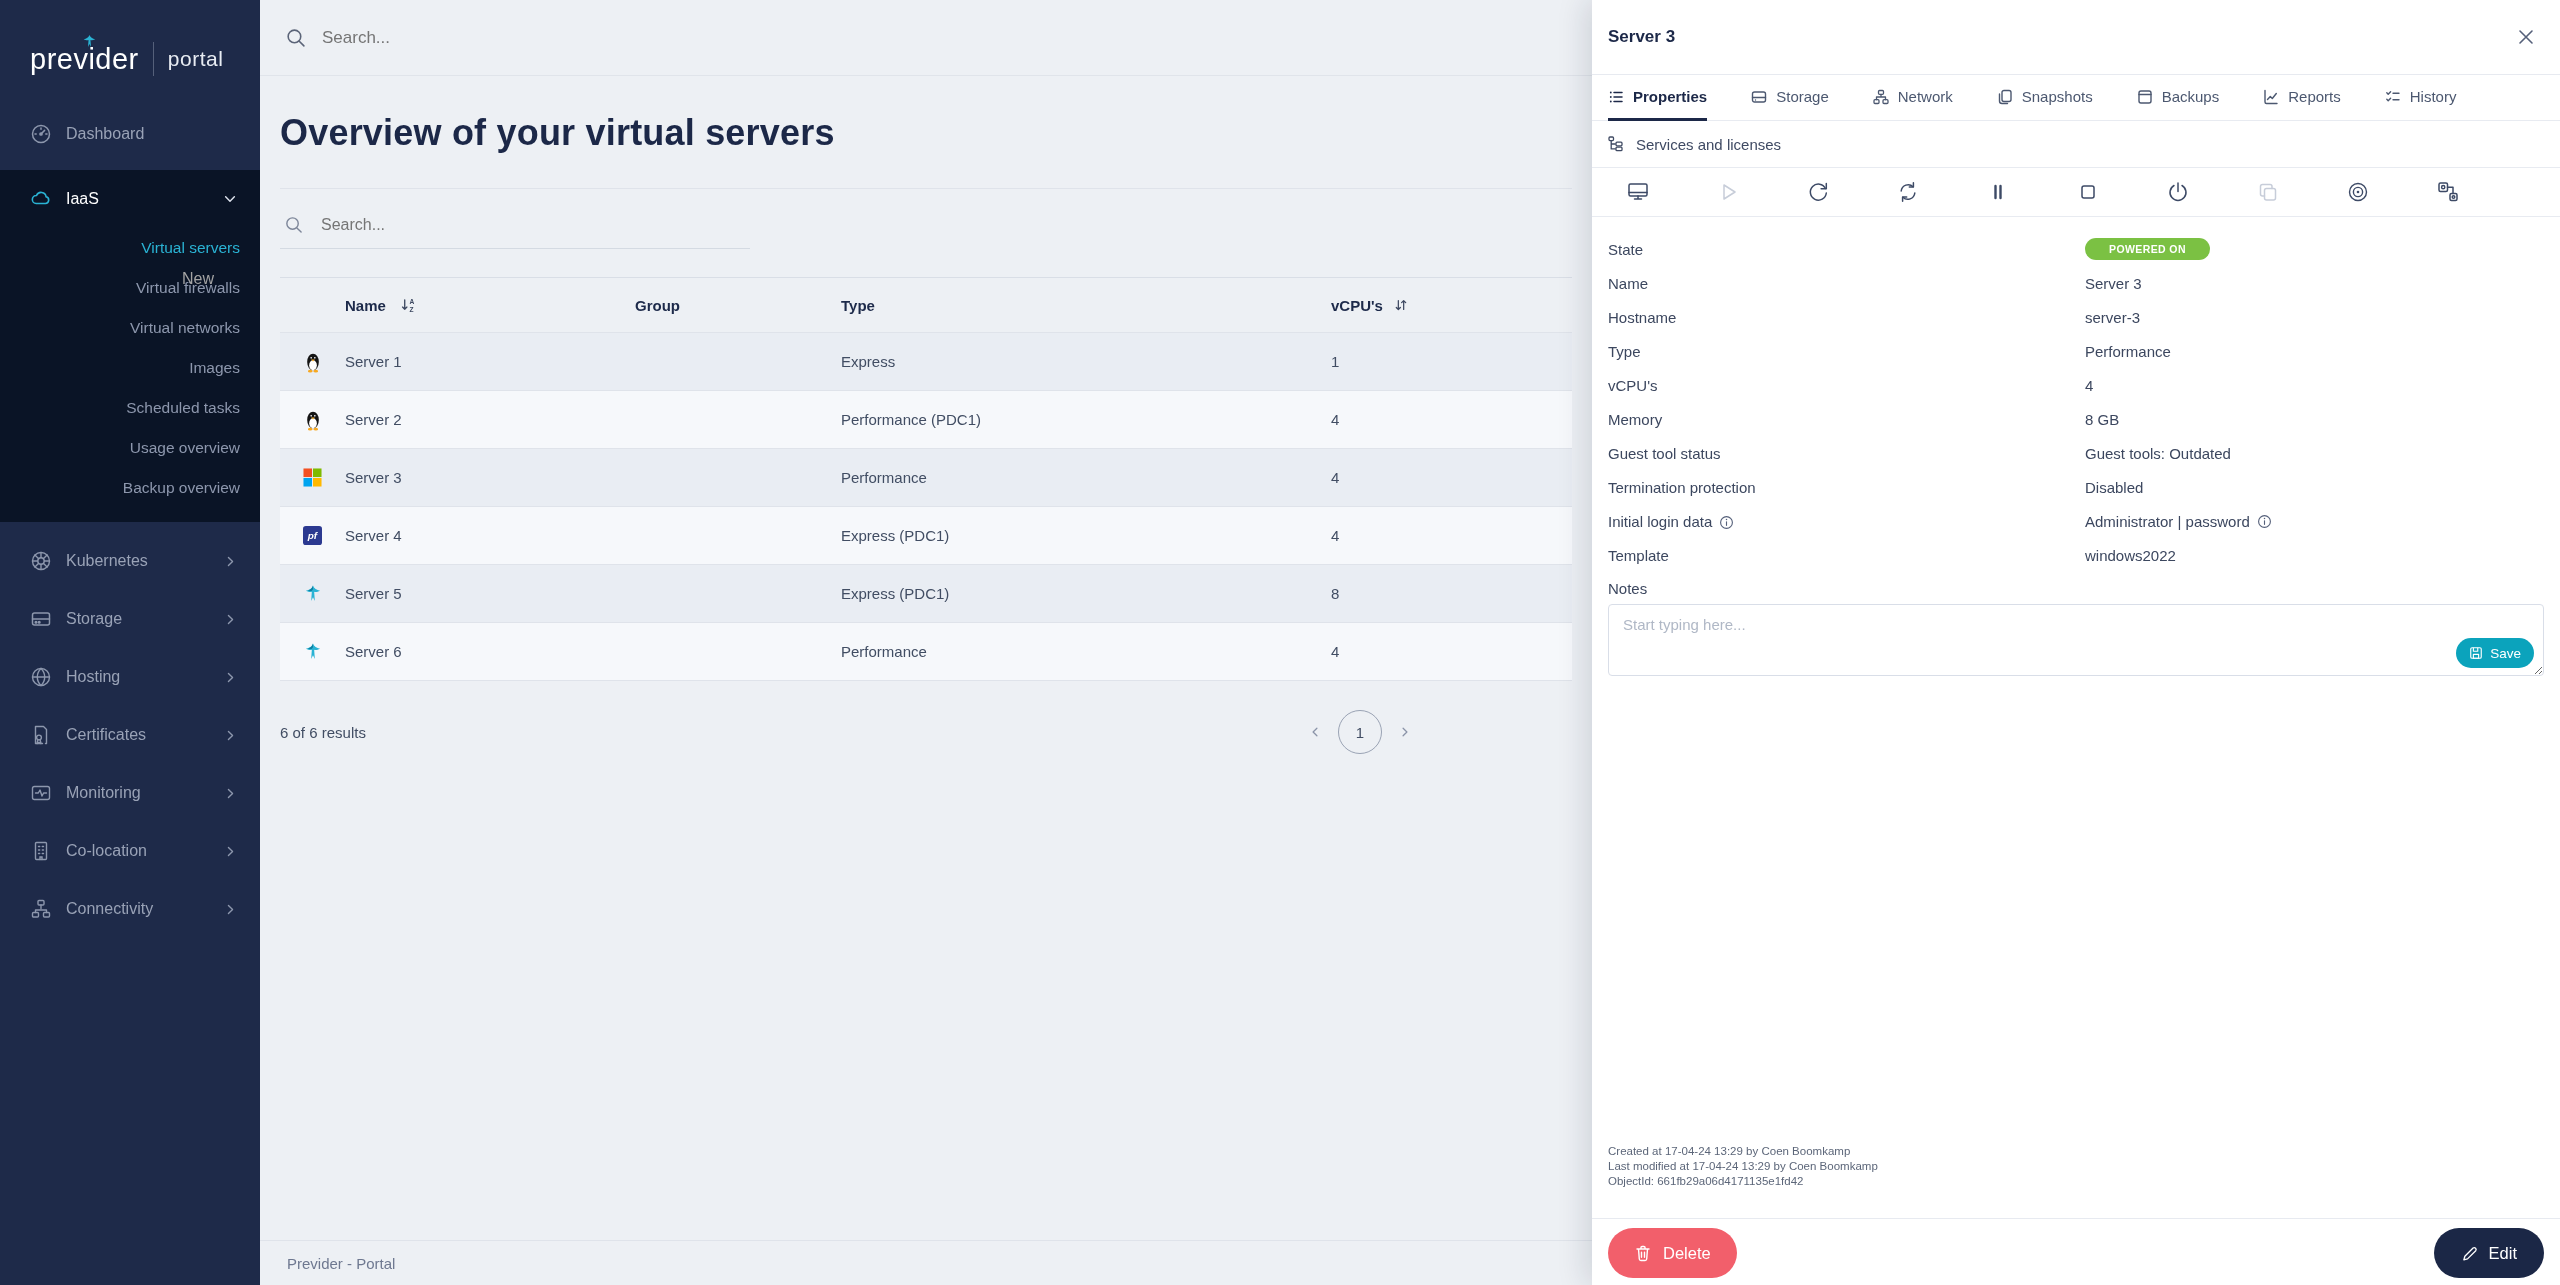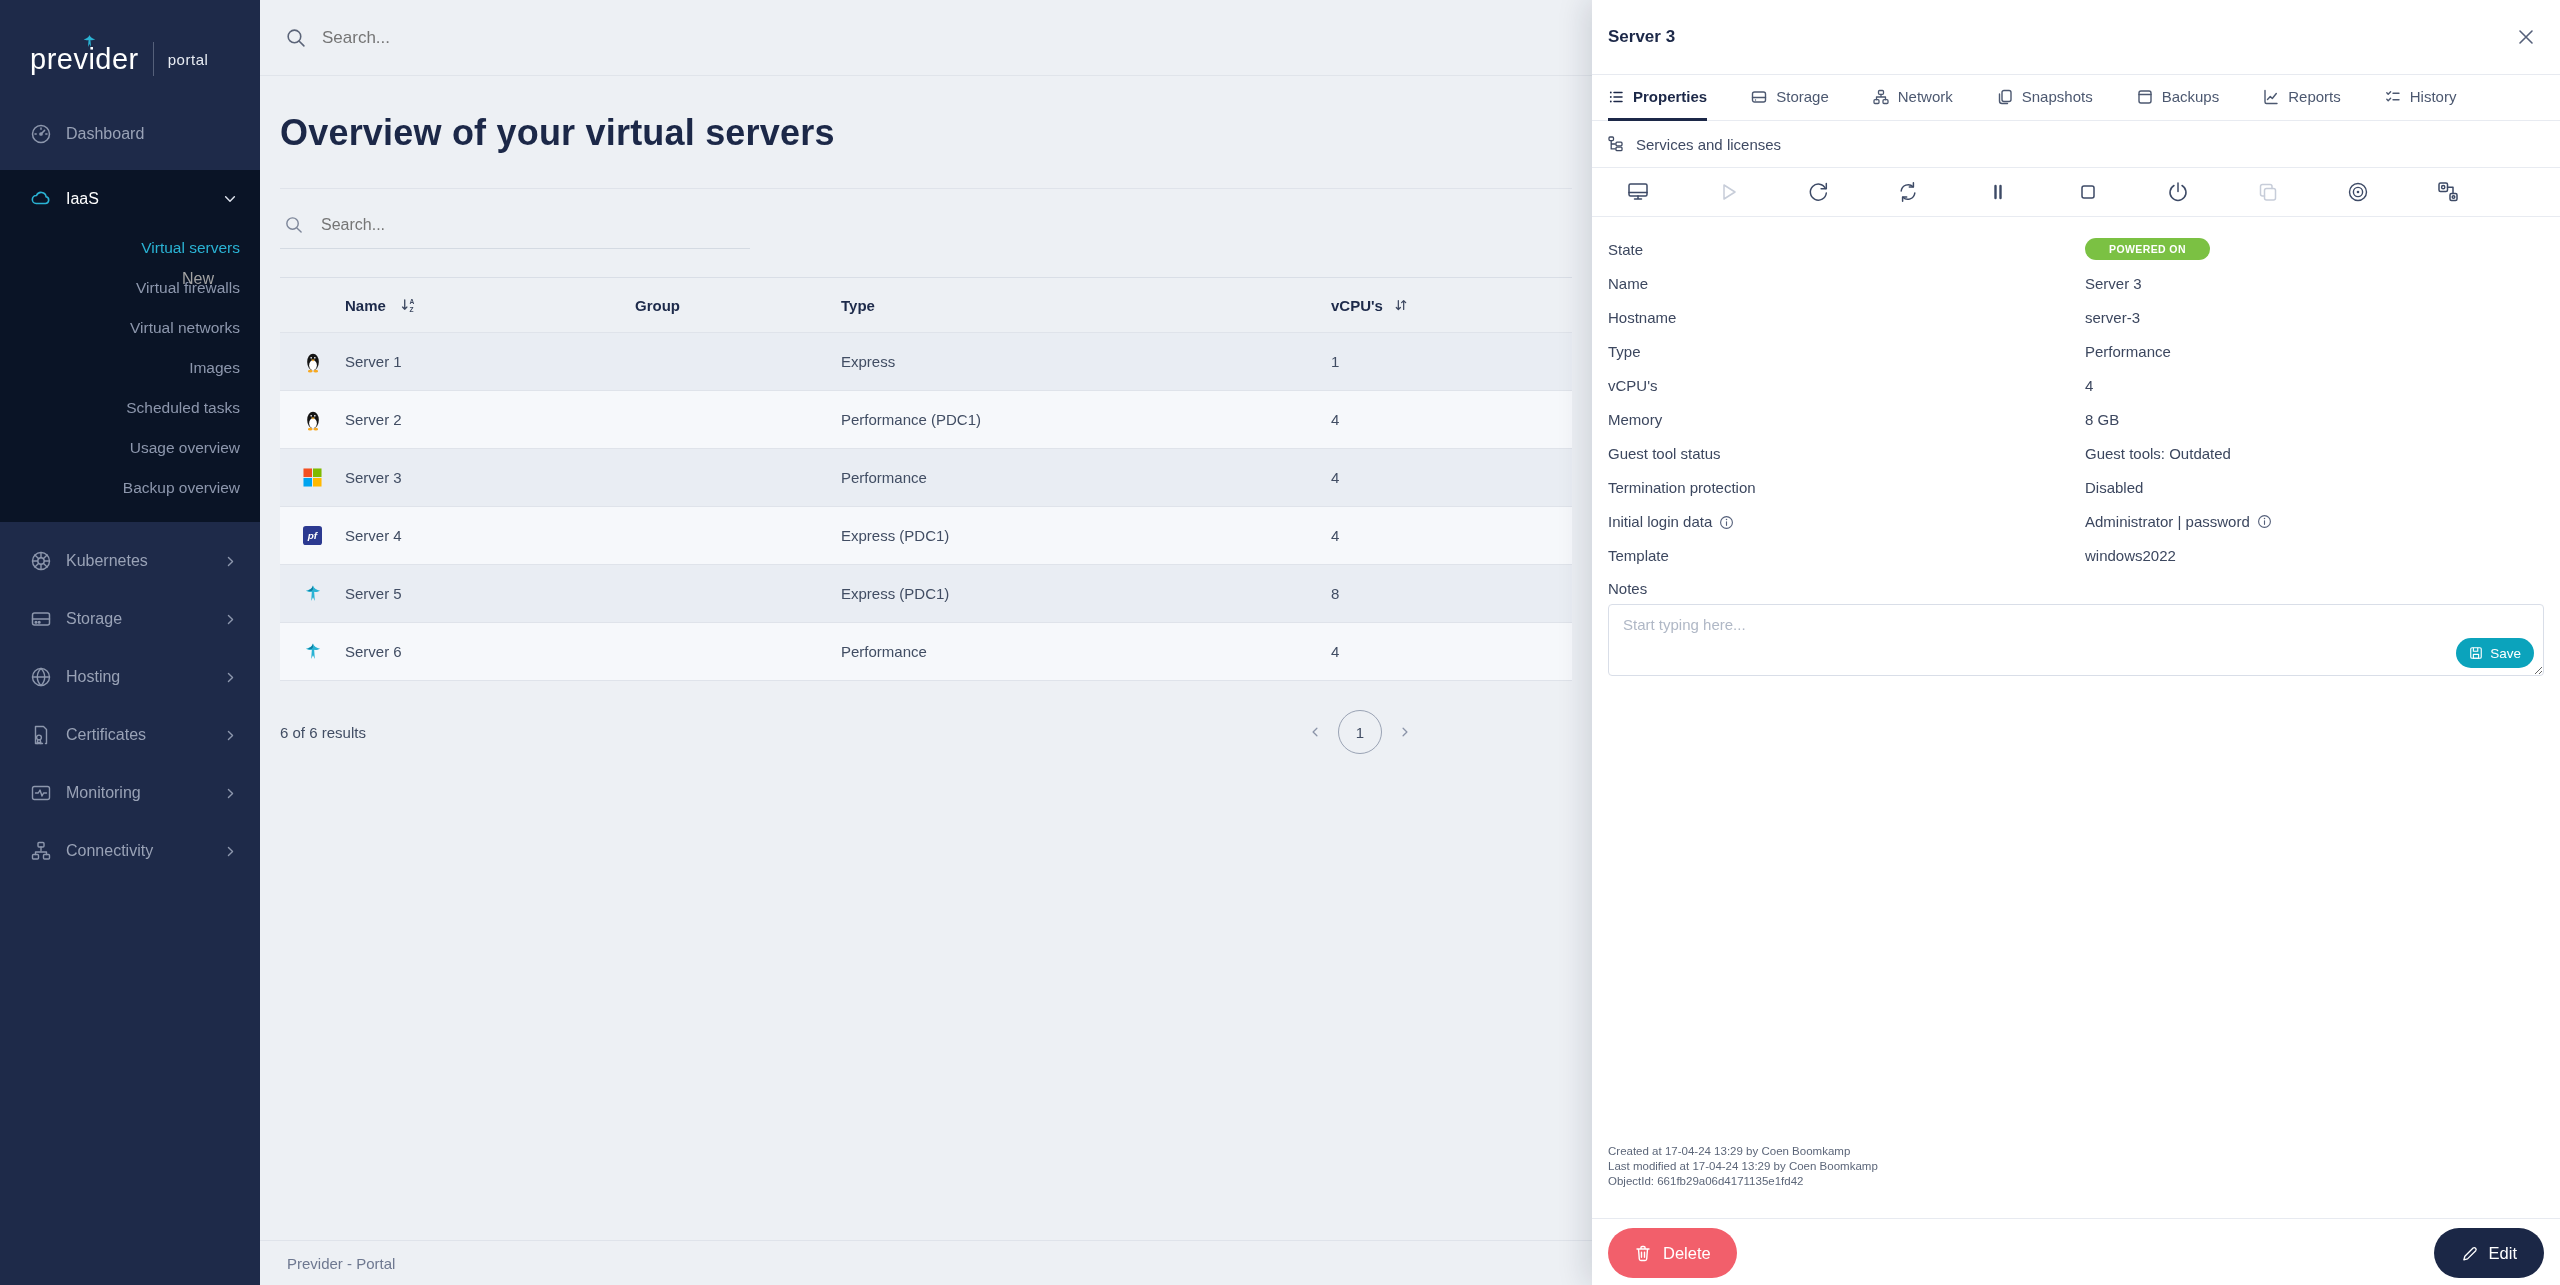--- a/index.html
+++ b/index.html
@@ -6,21 +6,21 @@
   html,body { width:2560px; height:1285px; font-family:"Liberation Sans","DejaVu Sans",sans-serif; background:#edf0f4; overflow:hidden; }
   svg { display:block; }
   .app { position:relative; width:2560px; height:1285px; }
 
   
   .sidebar { position:absolute; left:0; top:0; width:260px; height:1285px; background:#1e2a49; color:#8d97ad; z-index:3; }
   .logo { padding:28px 0 0 30px; display:flex; align-items:center; gap:14px; height:90px; }
   .brand { position:relative; color:#fff; font-size:29px; font-weight:500; letter-spacing:.5px; }
   .brand .bird { position:absolute; left:51px; top:-9px; }
   .logo-sep { width:1px; height:34px; background:#55607a; }
-  .product { color:#e8ecf3; font-size:15px; letter-spacing:.5px; }
+  .product { color:#e8ecf3; font-size:21px; letter-spacing:.5px; }
   .side-item { height:44px; display:flex; align-items:center; padding:0 22px 0 30px; gap:14px; font-size:16px; color:#99a2b6; cursor:pointer; }
   .side-item .chev { margin-left:auto; color:#8d97ad; }
   .side-item.dash { margin-top:22px; }
   .iaas-block { margin-top:14px; background:#0a1426; padding-bottom:14px;text-align:right; }
   .iaas-head { height:58px; color:#fff; }
   .iaas-head .chev { color:#dfe4ee; }
   .subnav { display:flex; flex-direction:column; }
   .subnav a { display:block; padding:11px 20px 11px 62px; font-size:15.5px; color:#8d97ad; text-decoration:none; position:relative; }
   .subnav a.active { color:#2ab3d4; }
   .subnav .newbadge { position:absolute; top:2px; left:182px; font-size:16px; color:#a3a3a3; }
@@ -222,20 +222,34 @@
         </span>
         <span>Monitoring</span>
         <span class="chev">
             <svg width="15" height="15" viewBox="0 0 22 22" fill="none" stroke="currentColor" stroke-width="2" stroke-linecap="round" stroke-linejoin="round">
               <polyline points="8,5 14,11 8,17"></polyline>
             </svg>
           </span>
       </div>
       <div class="side-item">
         <span class="sicon">
+          <svg width="22" height="22" viewBox="0 0 22 22" fill="none" stroke="currentColor" stroke-width="1.4" stroke-linecap="round">
+              <rect x="5.5" y="2.5" width="11" height="17" rx="1"></rect>
+              <path d="M8.5 6.5h1.2M12.3 6.5h1.2M8.5 10h1.2M12.3 10h1.2M8.5 13.5h1.2M12.3 13.5h1.2M10 19.5v-2.5h2v2.5"></path>
+            </svg>
+        </span>
+        <span>Co-location</span>
+        <span class="chev">
+            <svg width="15" height="15" viewBox="0 0 22 22" fill="none" stroke="currentColor" stroke-width="2" stroke-linecap="round" stroke-linejoin="round">
+              <polyline points="8,5 14,11 8,17"></polyline>
+            </svg>
+          </span>
+      </div>
+      <div class="side-item">
+        <span class="sicon">
           <svg width="22" height="22" viewBox="0 0 22 22" fill="none" stroke="currentColor" stroke-width="1.4" stroke-linecap="round" stroke-linejoin="round">
               <rect x="8" y="2.5" width="6" height="4.5" rx="1"></rect>
               <rect x="2.5" y="14.5" width="6" height="4.5" rx="1"></rect>
               <rect x="13.5" y="14.5" width="6" height="4.5" rx="1"></rect>
               <path d="M11 7v3.5M5.5 14.5v-2.5h11v2.5"></path>
             </svg>
         </span>
         <span>Connectivity</span>
         <span class="chev">
             <svg width="15" height="15" viewBox="0 0 22 22" fill="none" stroke="currentColor" stroke-width="2" stroke-linecap="round" stroke-linejoin="round">

